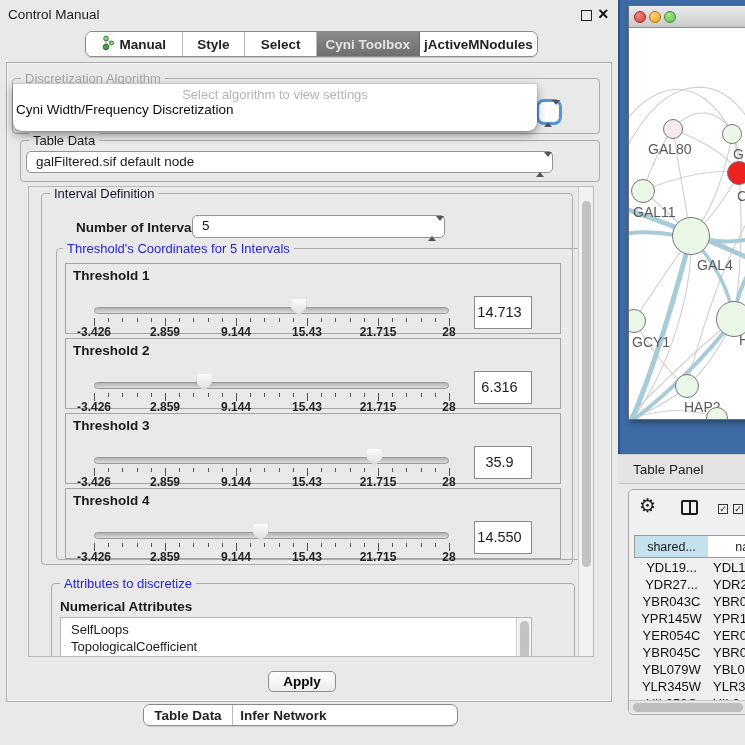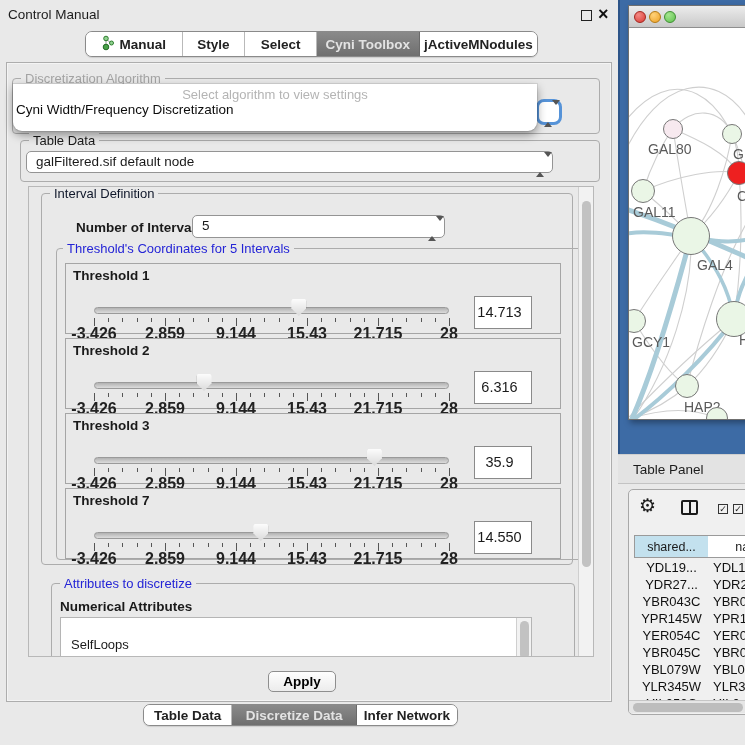--- a/index.html
+++ b/index.html
@@ -54,21 +54,21 @@
   .t-track { position:absolute; left:28px; top:43px; width:355px; height:7px;
              border:1px solid #9a9a9a; border-radius:4px;
              background:linear-gradient(#b2b2b2,#dcdcdc); }
   .t-thumb { position:absolute; top:35px; width:15px; height:17px;
              background:linear-gradient(#fcfcfc,#dadada);
              clip-path:polygon(8% 0,92% 0,100% 12%,100% 55%,50% 100%,0 55%,0 12%);
              filter:drop-shadow(0 0 1px #777); }
   .tickwrap { position:absolute; left:28px; top:54px; width:356px; height:8px; }
   .tick { position:absolute; top:0; width:1px; background:#555; }
   .t-labels { position:absolute; left:28px; top:61px; width:356px; height:12px; }
-  .t-lab { position:absolute; transform:translateX(-50%); font-size:16px; font-weight:bold; color:#222; }
+  .t-lab { position:absolute; transform:translateX(-50%); font-size:12px; font-weight:bold; color:#222; }
   .t-value { position:absolute; left:408px; top:32px; width:58px; height:33px;
              background:#fff; border:1px solid #8a8a8a; font-size:14.5px;
              text-align:center; padding:7px 7px 0 0; }
 
   
   .listbox { background:#fff; border:1px solid #b5b5b5; overflow:hidden; }
   .listitem { font-size:13px; line-height:17px; padding-left:10px; white-space:nowrap; }
 
   
   .vtrack { background:#f2f2f2; border-left:1px solid #cfcfcf; }
@@ -300,21 +300,21 @@
               <span class="t-lab" style="left: 0px;">-3.426</span>
               <span class="t-lab" style="left: 71px;">2.859</span>
               <span class="t-lab" style="left: 142px;">9.144</span>
               <span class="t-lab" style="left: 213px;">15.43</span>
               <span class="t-lab" style="left: 284px;">21.715</span>
               <span class="t-lab" style="left: 355px;">28</span>
             </div>
             <div class="t-value">35.9</div>
           </div>
           <div class="t-row" style="top: 239px;">
-            <div class="t-title">Threshold 7</div>
+            <div class="t-title">Threshold 4</div>
             <div class="t-track"></div>
             <div class="t-thumb" style="left: 187.35px;"></div>
             <div class="tickwrap">
               <span class="tick" style="left: 0px; height: 8px;"></span>
               <span class="tick" style="left: 14.2px; height: 4px;"></span>
               <span class="tick" style="left: 28.4px; height: 4px;"></span>
               <span class="tick" style="left: 42.6px; height: 4px;"></span>
               <span class="tick" style="left: 56.8px; height: 4px;"></span>
               <span class="tick" style="left: 71px; height: 8px;"></span>
               <span class="tick" style="left: 85.2px; height: 4px;"></span>
@@ -349,44 +349,41 @@
             <div class="t-value">14.550</div>
           </div>
         </div>
     </div>
   </div>
 
   <div class="abs group" style="left:22px; top:396px; width:524px; height:96px;">
     <span class="glabel blue">Attributes to discretize</span>
     <span class="abs" style="left:8px; top:15px; font-size:13.5px; font-weight:bold;">Numerical Attributes</span>
     <div class="abs listbox" style="left:8px; top:33px; width:472px; height:58px;">
-      <div id="attr-items" style="padding-top:18px;">
+      <div id="attr-items" style="padding-top:3px;">
           <div class="listitem">SelfLoops</div>
           <div class="listitem">TopologicalCoefficient</div>
           <div class="listitem">BetweennessCentrality</div>
         </div>
       <div class="abs vtrack" style="right:0; top:0; width:15px; height:100%;">
         <span class="vthumb" style="top:3px; height:38px;"></span>
       </div>
     </div>
   </div>
 
   <div class="abs vtrack" style="left:549px; top:0; width:16px; height:471px;">
     <span class="vthumb" style="top:14px; height:366px;"></span>
   </div>
 </div>
 
 <button class="abs pushbtn" style="left:268px; top:671px; width:68px; height:21px;">Apply</button>
 
 <div class="abs segbar" id="bottom-tabs" style="left:143px; top:704px; width:315px; height:22px;">
     <div class="seg" style="width: 89px;">
       <span>Table Data</span>
-    </div>
-    <div class="seg sel" style="width: 125px;">
-      <span>Discretize Data</span>
     </div>
     <div class="seg" style="width: 101px;">
       <span>Infer Network</span>
     </div>
   </div>
 
 <div class="abs desktop"></div>
 
 <div class="abs netwin">
   <div class="nettitle">

